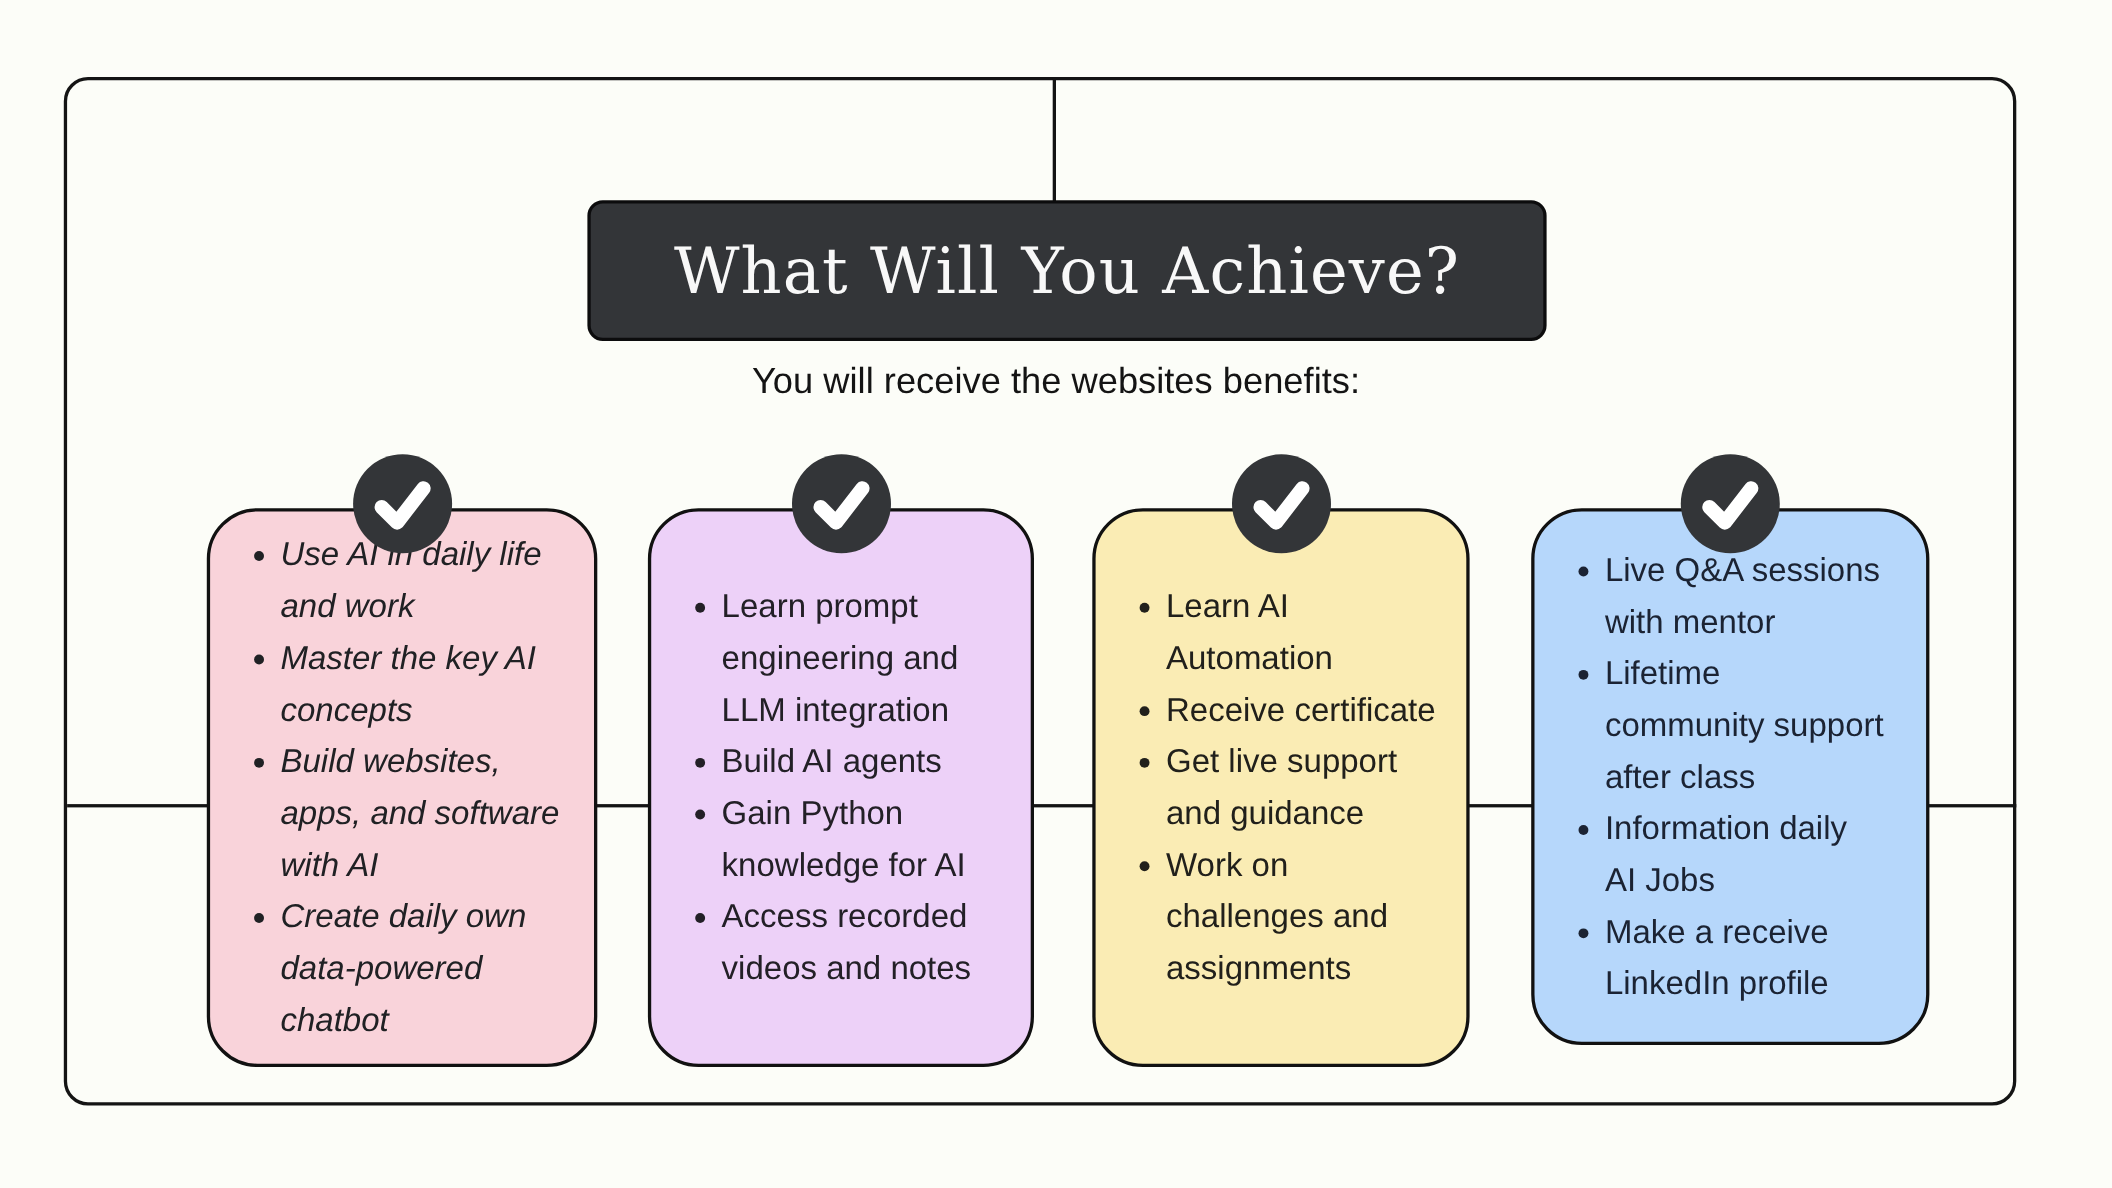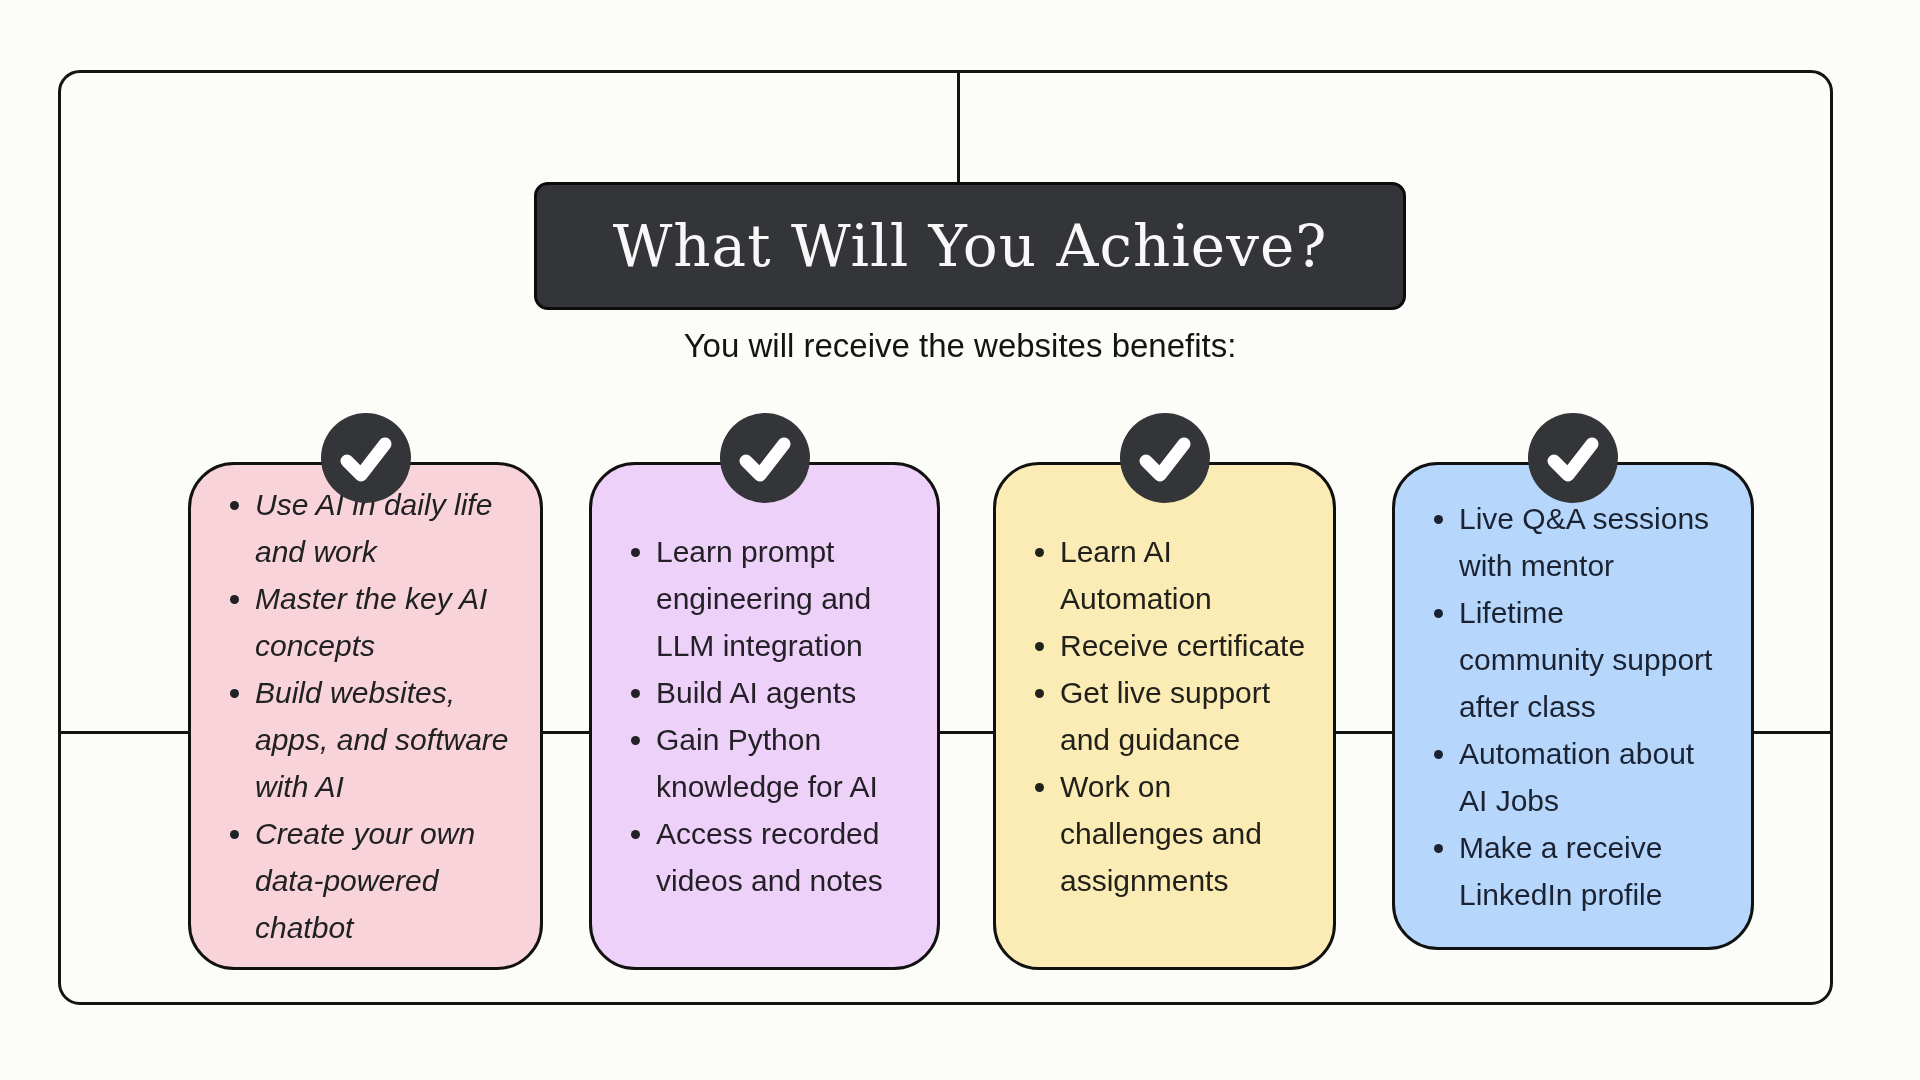--- a/index.html
+++ b/index.html
@@ -57,21 +57,21 @@
   <div class="card card-1" style="background-color: rgb(249, 211, 218);">
     <div class="badge" style="background-color: rgb(51, 53, 56);">
       <svg viewBox="0 0 90 90">
           <path d="M26 48 L40 62 L64 31" fill="none" stroke="#ffffff" stroke-width="13" stroke-linecap="round" stroke-linejoin="round"></path>
         </svg>
     </div>
     <ul style="color: rgb(32, 33, 36);">
       <li>Use AI in daily life and work</li>
       <li>Master the key AI concepts</li>
       <li>Build websites, apps, and software with AI</li>
-      <li>Create your own data-powered chatbot</li>
+      <li>Create daily own data-powered chatbot</li>
     </ul>
   </div>
 
   <div class="card card-2" style="background-color: rgb(237, 209, 248);">
     <div class="badge" style="background-color: rgb(51, 53, 56);">
       <svg viewBox="0 0 90 90">
           <path d="M26 48 L40 62 L64 31" fill="none" stroke="#ffffff" stroke-width="13" stroke-linecap="round" stroke-linejoin="round"></path>
         </svg>
     </div>
     <ul style="color: rgb(35, 32, 39);">
@@ -98,18 +98,18 @@
 
   <div class="card card-4" style="background-color: rgb(182, 215, 251);">
     <div class="badge" style="background-color: rgb(51, 53, 56);">
       <svg viewBox="0 0 90 90">
           <path d="M26 48 L40 62 L64 31" fill="none" stroke="#ffffff" stroke-width="13" stroke-linecap="round" stroke-linejoin="round"></path>
         </svg>
     </div>
     <ul style="color: rgb(27, 35, 51);">
       <li>Live Q&amp;A sessions with mentor</li>
       <li>Lifetime community support after class</li>
-      <li>Automation about AI Jobs</li>
+      <li>Information daily AI Jobs</li>
       <li>Make a receive LinkedIn profile</li>
     </ul>
   </div>
 
 </div>
 
 </body></html>

